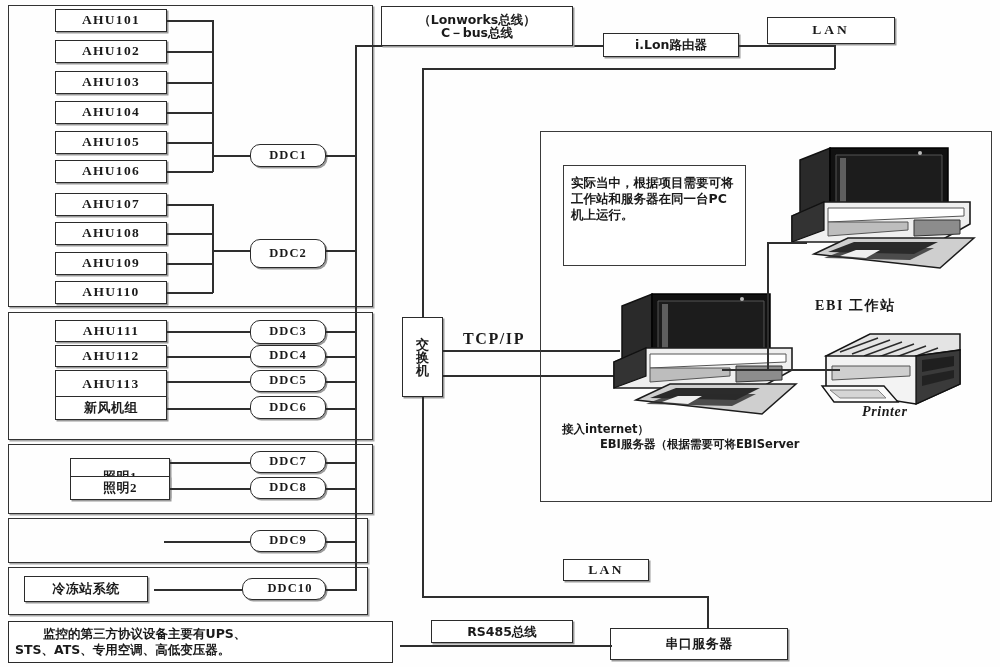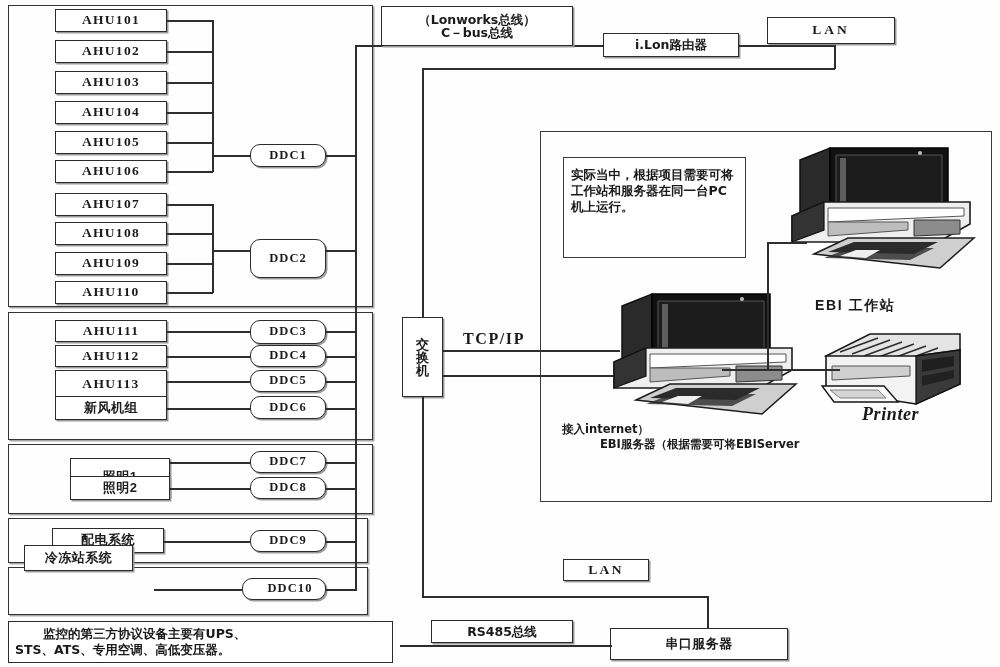--- a/index.html
+++ b/index.html
@@ -51,21 +51,21 @@
   
   .eng{
     font-family:"Liberation Serif","DejaVu Serif",serif;
     font-weight:bold;
     letter-spacing:1.1px;
     font-size:13.5px;
   }
   .ahu{ font-size:13.5px; letter-spacing:1.3px; }
   .ddc{ font-size:12.5px; letter-spacing:1.1px;border-radius:10px; }
   .cjk{
-    font-family:Liberation Sans, sans-serif;
+    font-family:Liberation Serif, serif;
     font-weight:bold;
     font-size:13px;
     letter-spacing:0.5px;
   }
   .cjk-sm{
     font-family:"DejaVu Sans","Liberation Sans",sans-serif;
     font-weight:bold;
     font-size:11.5px;
   }
   .mix{
@@ -77,20 +77,21 @@
     position:absolute;
     box-sizing:border-box;
     border:1.6px solid #3a3a3a;
     background:#fff;
     font-family:"DejaVu Sans","Liberation Sans",sans-serif;
     font-weight:bold;
     font-size:12.5px;
     line-height:1.28;
     padding:9px 7px 6px 7px;
     text-align:left;
+    margin-top:8px;
   }
   .thirdparty{
     position:absolute;
     box-sizing:border-box;
     border:1.8px solid #2b2b2b;
     background:#fff;
     font-family:"DejaVu Sans","Liberation Sans",sans-serif;
     font-weight:bold;
     font-size:12.5px;
     line-height:1.3;
@@ -166,21 +167,21 @@
     <span>AHU110</span>
   </div>
 
   <div class="hline" style="left:167px; top:204px; width:46px;"></div>
   <div class="hline" style="left:167px; top:233px; width:46px;"></div>
   <div class="hline" style="left:167px; top:263px; width:46px;"></div>
   <div class="hline" style="left:167px; top:292px; width:46px;"></div>
   <div class="vline" style="left:212px; top:204px; height:89px;"></div>
   <div class="hline" style="left:212px; top:250px; width:38px;"></div>
 
-  <div class="box shadow eng ddc" style="left:250px; top:239px; width:76px; height:39px;">
+  <div class="box shadow eng ddc" style="left:250px; top:239px; width:76px; height:29px;">
     <span>DDC2</span>
   </div>
   <div class="hline" style="left:326px; top:250px; width:30px;"></div>
 
   <div class="box shadow eng ahu" style="left:55px; top:320px; width:112px; height:22px;">
     <span>AHU111</span>
   </div>
   <div class="box shadow eng ahu" style="left:55px; top:345px; width:112px; height:22px;">
     <span>AHU112</span>
   </div>
@@ -225,30 +226,27 @@
 
   <div class="box shadow eng ddc" style="left:250px; top:451px; width:76px; height:22px;">
     <span>DDC7</span>
   </div>
   <div class="box shadow eng ddc" style="left:250px; top:477px; width:76px; height:22px;">
     <span>DDC8</span>
   </div>
   <div class="hline" style="left:326px; top:462px; width:30px;"></div>
   <div class="hline" style="left:326px; top:488px; width:30px;"></div>
 
-  <div class="box shadow cjk" style="left:52px; top:528px; width:112px; height:25px;">
-    <span>配电系统</span>
-  </div>
   <div class="hline" style="left:164px; top:541px; width:86px;"></div>
   <div class="box shadow eng ddc" style="left:250px; top:530px; width:76px; height:22px;">
     <span>DDC9</span>
   </div>
   <div class="hline" style="left:326px; top:541px; width:30px;"></div>
 
-  <div class="box shadow cjk" style="left:24px; top:545px; width:109px; height:26px;">
+  <div class="box shadow cjk" style="left:24px; top:576px; width:124px; height:26px;">
     <span>冷冻站系统</span>
   </div>
   <div class="hline" style="left:154px; top:589px; width:88px;"></div>
   <div class="box shadow eng ddc" style="left:242px; top:578px; width:84px; height:22px;padding-left:12px;">
     <span>DDC10</span>
   </div>
   <div class="hline" style="left:326px; top:589px; width:30px;"></div>
 
   <div class="vline" style="left:355px; top:45px; height:546px;"></div>
   <div class="hline" style="left:355px; top:45px; width:250px;"></div>
@@ -380,21 +378,21 @@
       <polygon points="14,34 92,34 92,44 14,48" fill="#cfcfcf" stroke="#555" stroke-width="1"></polygon>
       <g fill="#1f1f1f">
         <polygon points="104,28 136,24 136,34 104,40"></polygon>
         <polygon points="104,44 136,38 136,46 104,54" opacity="0.85"></polygon>
       </g>
 
       <polygon points="4,54 66,54 80,70 16,70" fill="#fafafa" stroke="#161616" stroke-width="1.4"></polygon>
       <polygon points="12,58 60,58 68,66 22,66" fill="#d5d5d5" stroke="#777" stroke-width="0.9"></polygon>
     </svg>
   </div>
-  <div class="capt eng" style="left:862px; top:404px; font-size:18px; letter-spacing:0.6px; font-style:italic;">Printer</div>
+  <div class="capt eng" style="left:862px; top:404px; font-size:14px; letter-spacing:0.6px; font-style:italic;">Printer</div>
 
   <div class="vline" style="left:767px; top:242px; height:127px;"></div>
   <div class="hline" style="left:767px; top:242px; width:40px;"></div>
   <div class="hline" style="left:722px; top:369px; width:46px;"></div>
 
   <div class="hline" style="left:768px; top:369px; width:72px;"></div>
 
 </div>
 
 </body></html>

